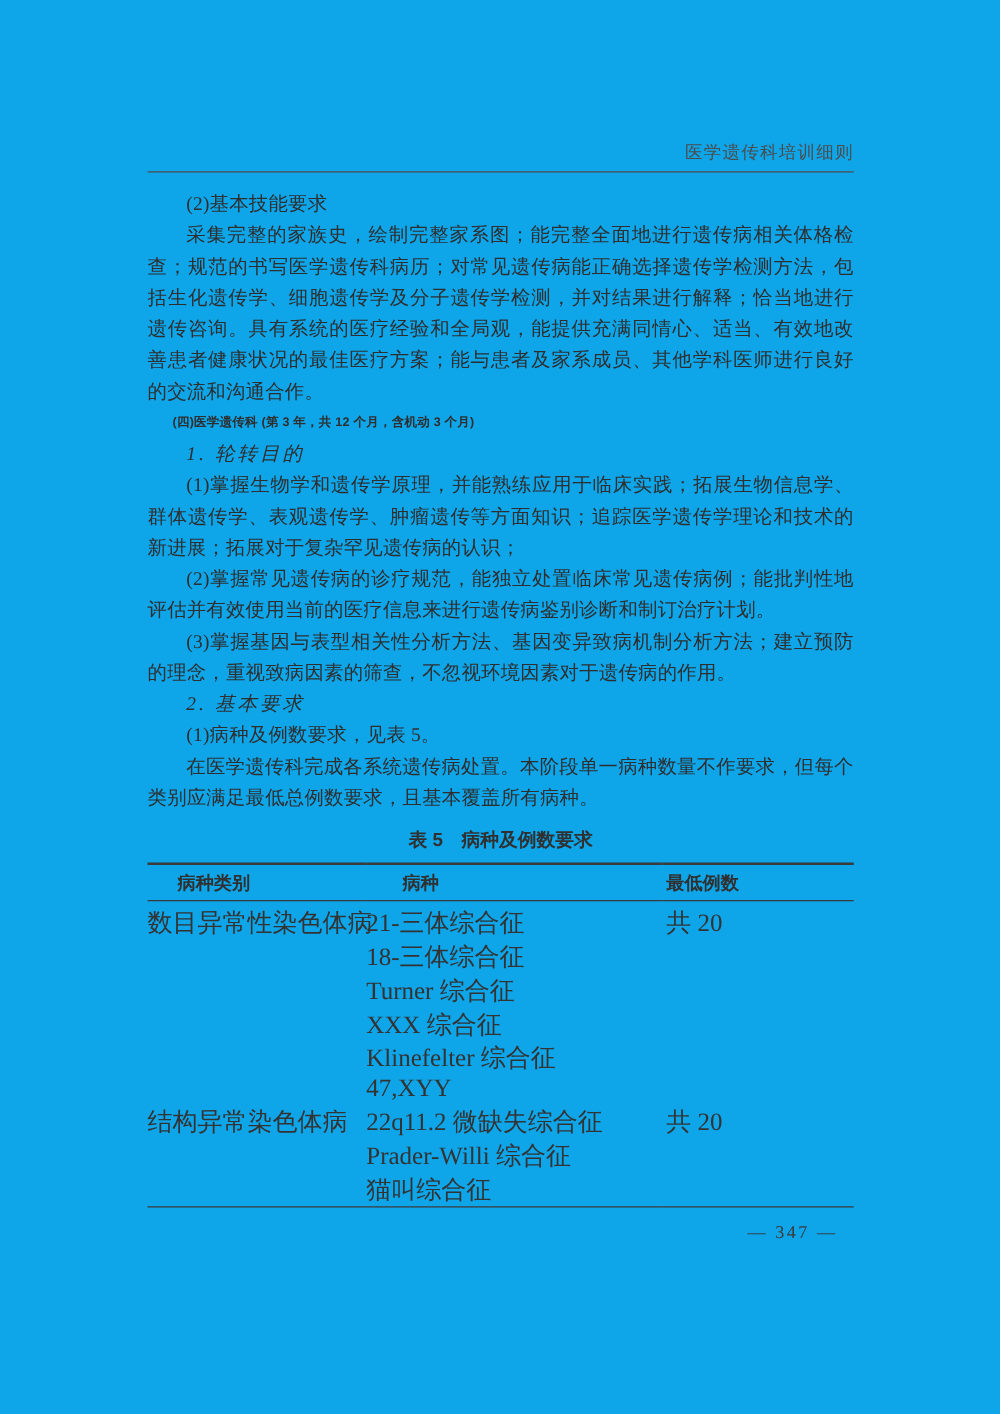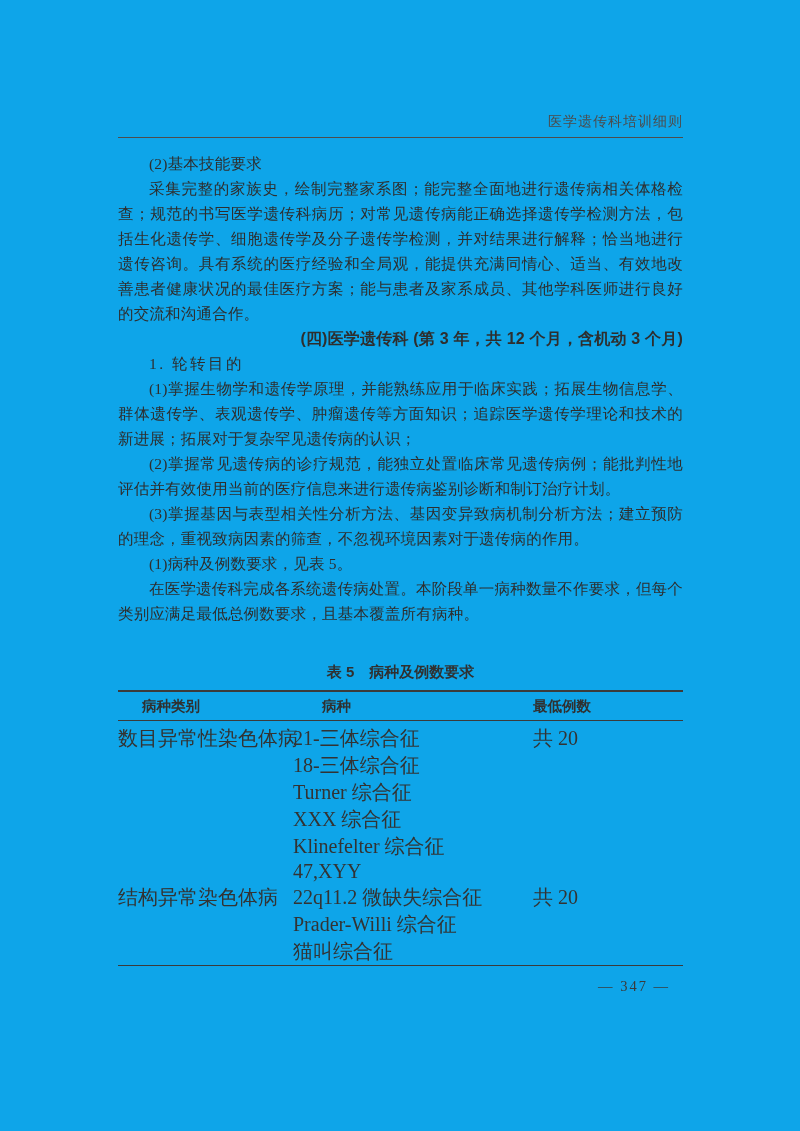--- a/index.html
+++ b/index.html
@@ -24,25 +24,25 @@
   .body-text {
     position:absolute; top:151px; left:118px; width:565px;
     font-size:15.5px; line-height:25px; letter-spacing:0.2px;
   }
   .para {
     margin:0; text-indent:2em;
     text-align:justify;
   }
   .para.bold-heading {
     font-family:"Liberation Sans","DejaVu Sans",sans-serif;
-    font-weight:bold; font-size:16px;
-    text-align:right;
+    font-weight:bold; font-size:10px;
+    text-align:left;
   }
   .para.kaiti {
-    letter-spacing:2.5px;
+    font-style:italic; letter-spacing:2.5px;
     text-align:left;
   }
   .table-caption {
     position:absolute; top:663px; left:118px; width:565px;
     text-align:center;
     font-family:"Liberation Sans","DejaVu Sans",sans-serif;
     font-weight:bold; font-size:15px; color:#303030;
   }
   table.disease-table {
     position:absolute; top:690px; left:118px; width:565px;
@@ -88,20 +88,21 @@
   <div class="head-rule"></div>
 
   <div class="body-text">
     <p class="para">(2)基本技能要求</p>
     <p class="para">采集完整的家族史，绘制完整家系图；能完整全面地进行遗传病相关体格检查；规范的书写医学遗传科病历；对常见遗传病能正确选择遗传学检测方法，包括生化遗传学、细胞遗传学及分子遗传学检测，并对结果进行解释；恰当地进行遗传咨询。具有系统的医疗经验和全局观，能提供充满同情心、适当、有效地改善患者健康状况的最佳医疗方案；能与患者及家系成员、其他学科医师进行良好的交流和沟通合作。</p>
     <p class="para bold-heading">(四)医学遗传科 (第 3 年，共 12 个月，含机动 3 个月)</p>
     <p class="para kaiti">1. 轮转目的</p>
     <p class="para">(1)掌握生物学和遗传学原理，并能熟练应用于临床实践；拓展生物信息学、群体遗传学、表观遗传学、肿瘤遗传等方面知识；追踪医学遗传学理论和技术的新进展；拓展对于复杂罕见遗传病的认识；</p>
     <p class="para">(2)掌握常见遗传病的诊疗规范，能独立处置临床常见遗传病例；能批判性地评估并有效使用当前的医疗信息来进行遗传病鉴别诊断和制订治疗计划。</p>
     <p class="para">(3)掌握基因与表型相关性分析方法、基因变异致病机制分析方法；建立预防的理念，重视致病因素的筛查，不忽视环境因素对于遗传病的作用。</p>
+    <p class="para kaiti">2. 基本要求</p>
     <p class="para">(1)病种及例数要求，见表 5。</p>
     <p class="para">在医学遗传科完成各系统遗传病处置。本阶段单一病种数量不作要求，但每个类别应满足最低总例数要求，且基本覆盖所有病种。</p>
   </div>
 
   <div class="table-caption">表 5　病种及例数要求</div>
 
   <table class="disease-table">
     <colgroup>
         <col class="c1">
         <col class="c2">

